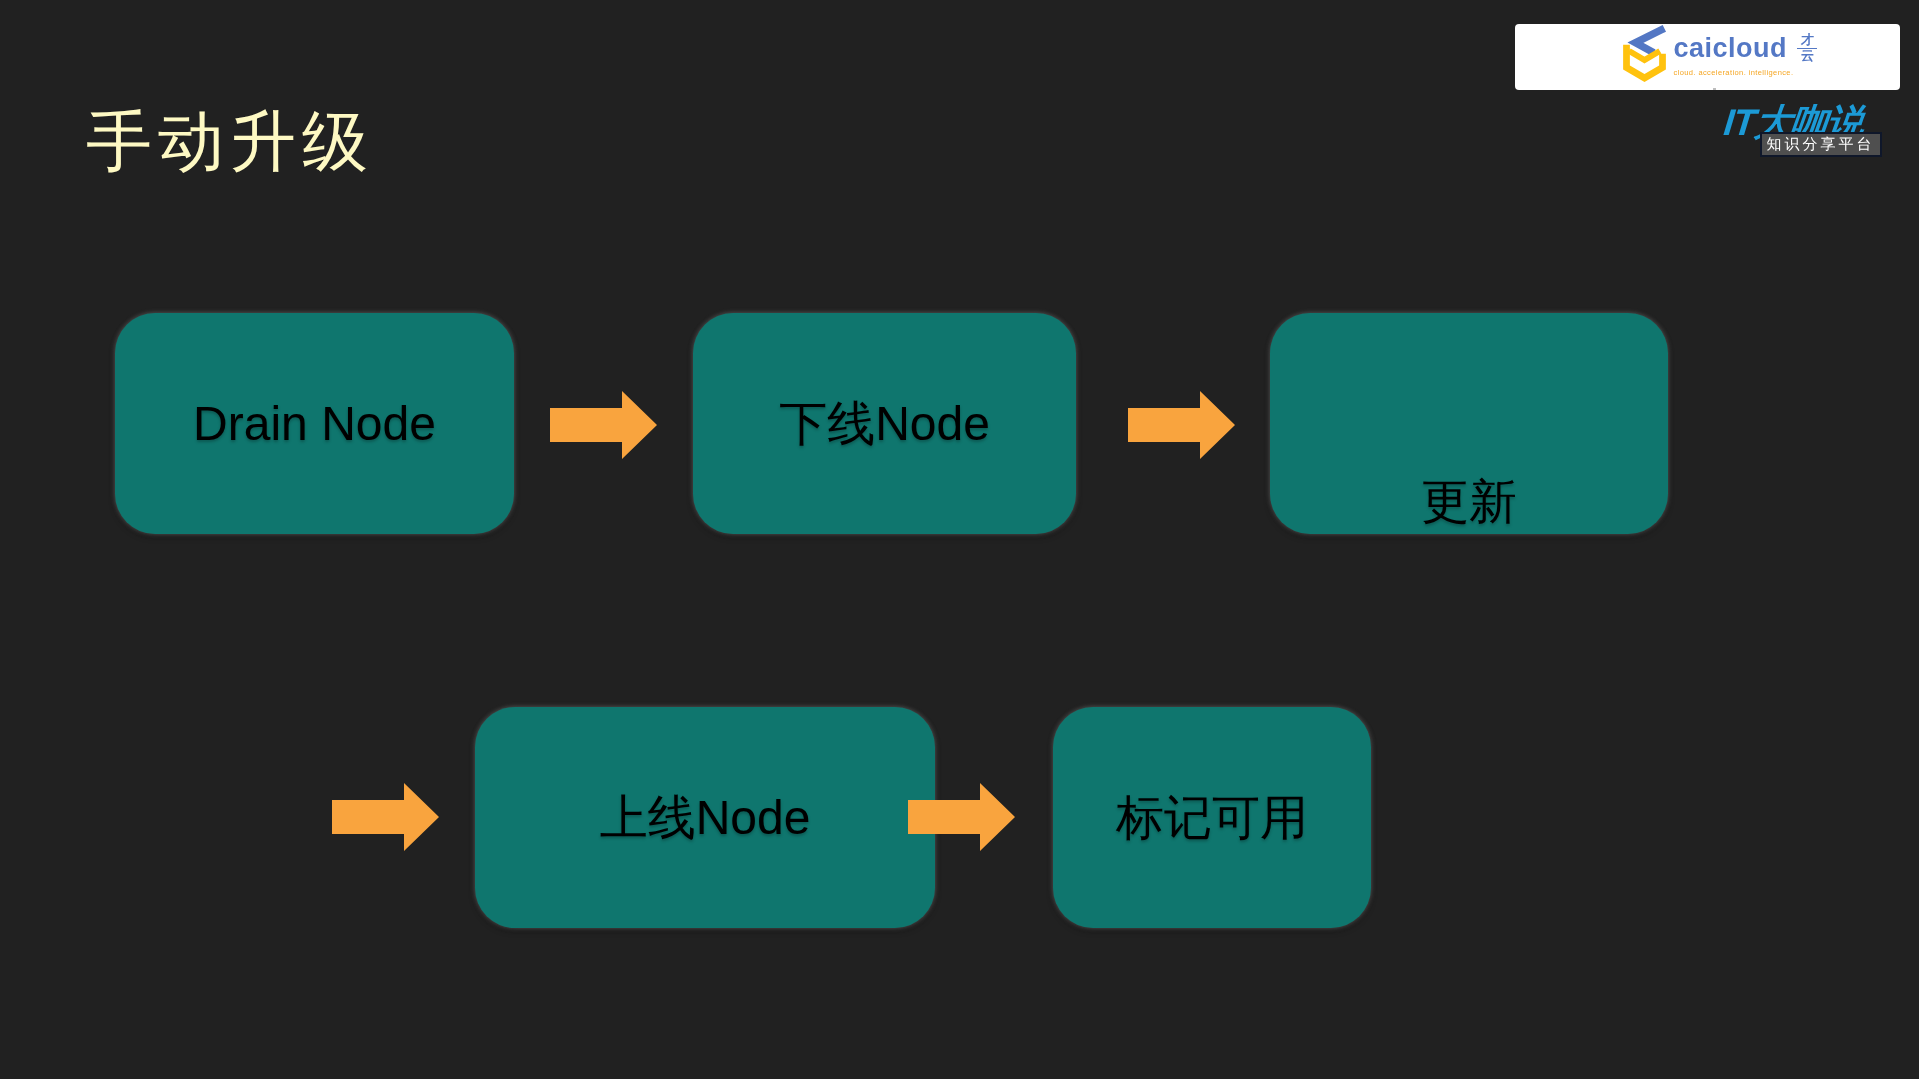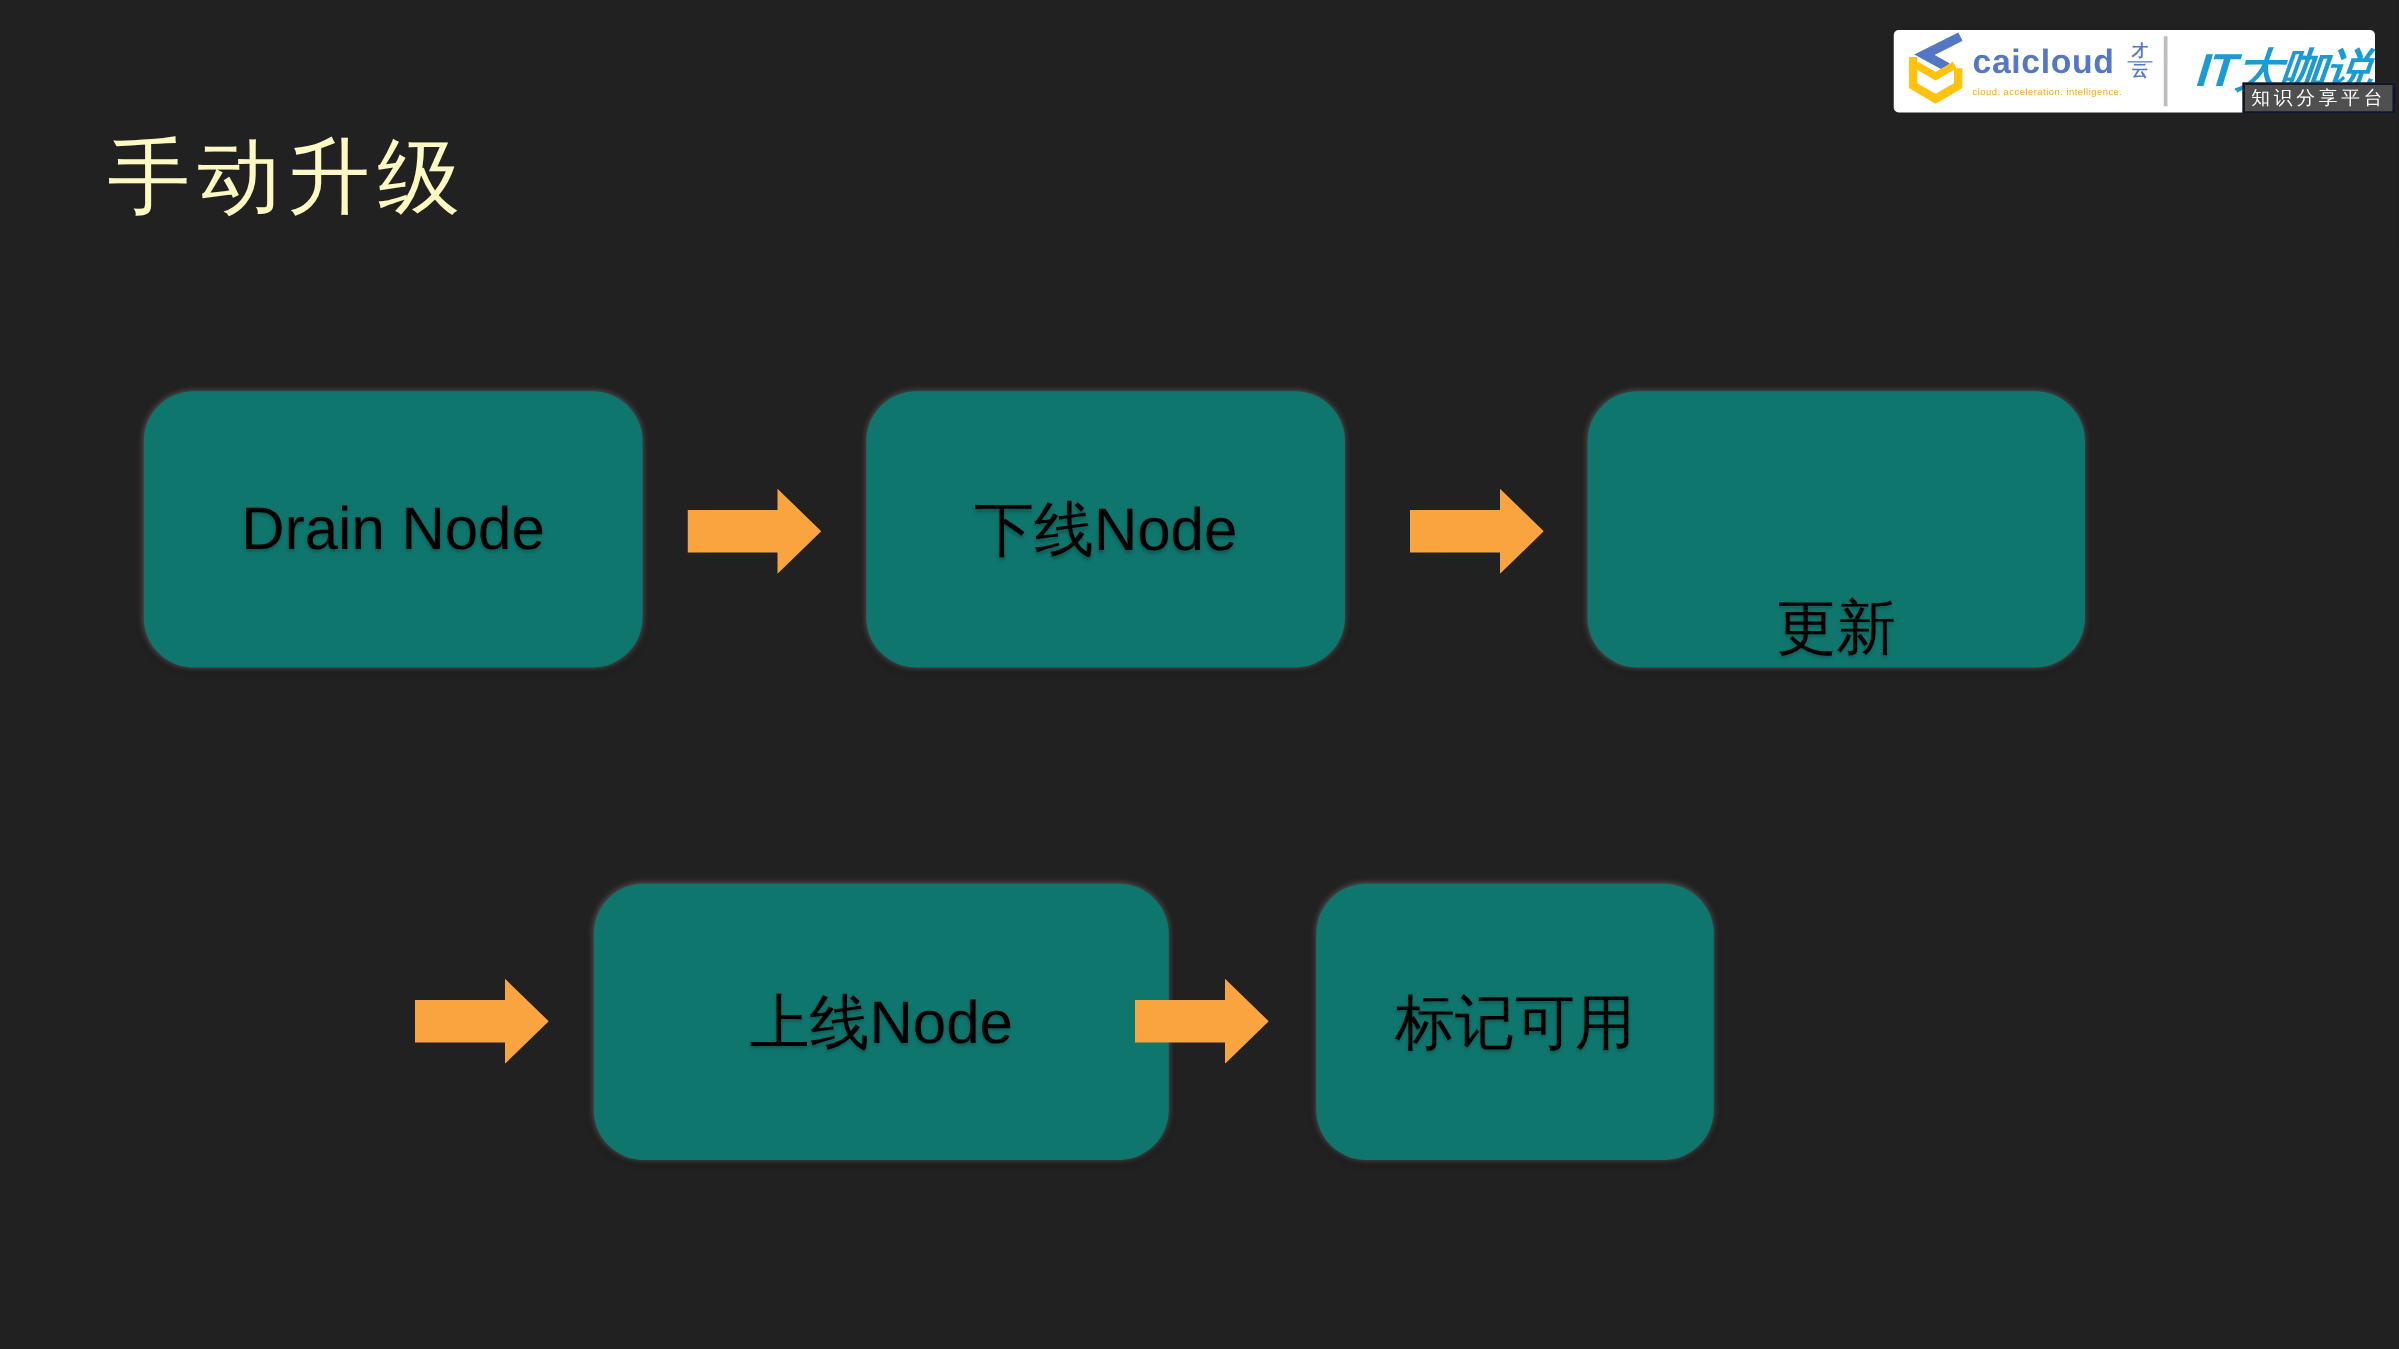--- a/index.html
+++ b/index.html
@@ -32,20 +32,21 @@
   .logo-panel {
     position: absolute;
     left: 1515px;
     top: 24px;
     width: 385px;
     height: 66px;
     background: #FFFFFF;
     border-radius: 4px;
     display: flex;
     align-items: center;
+    flex-direction: column;
   }
   .caicloud-logo {
     position: relative;
     display: flex;
     align-items: center;
     padding-left: 6px;
     width: 188px;
     height: 100%;
   }
   .caicloud-text-block { position: relative; margin-left: 5px; }

